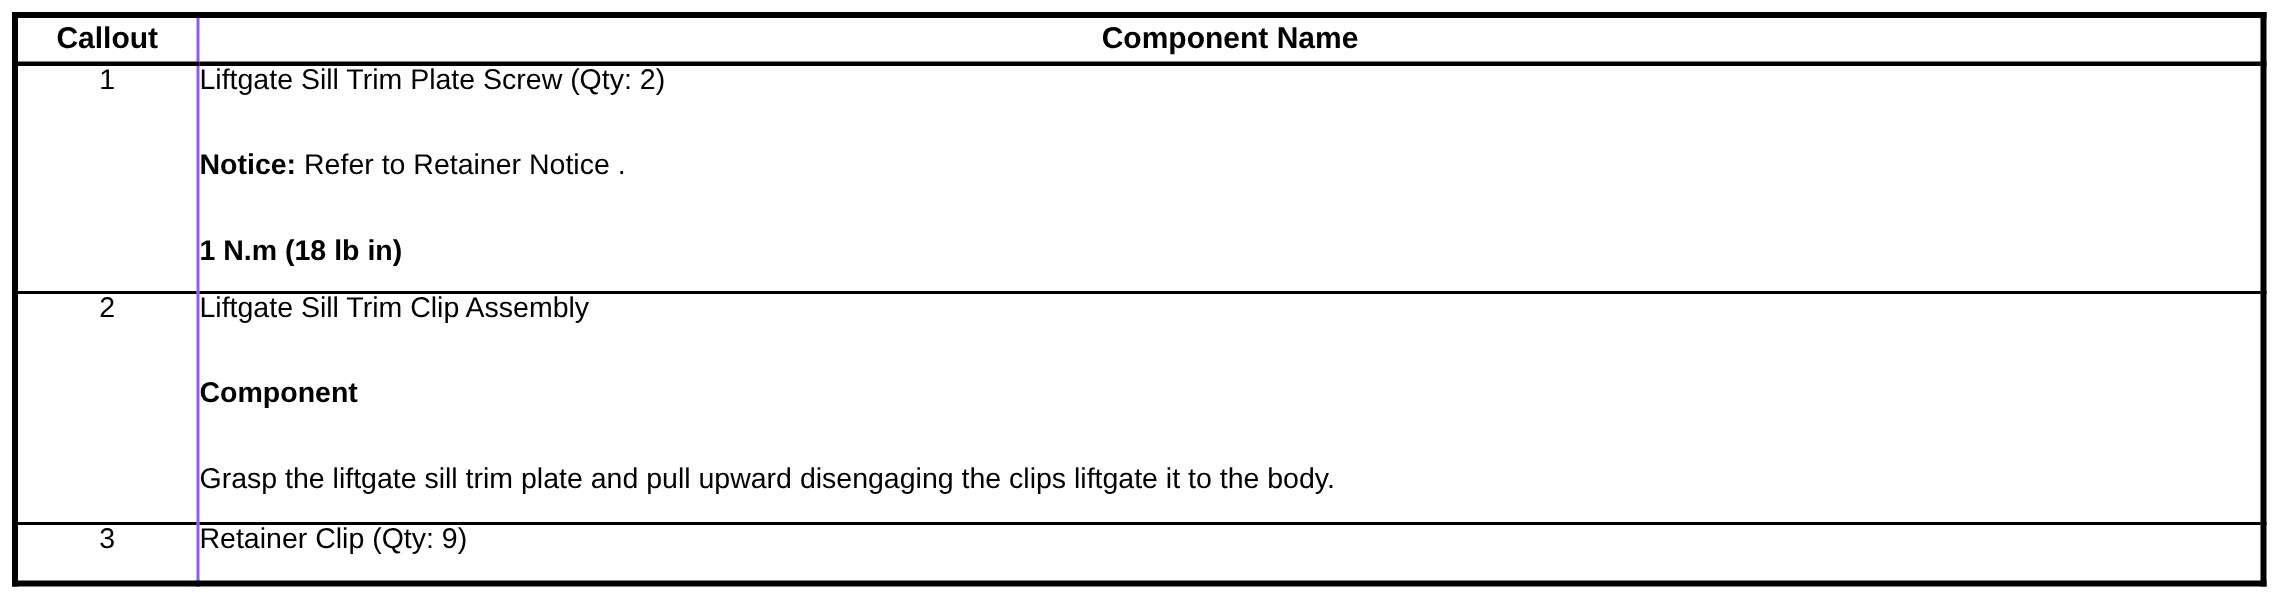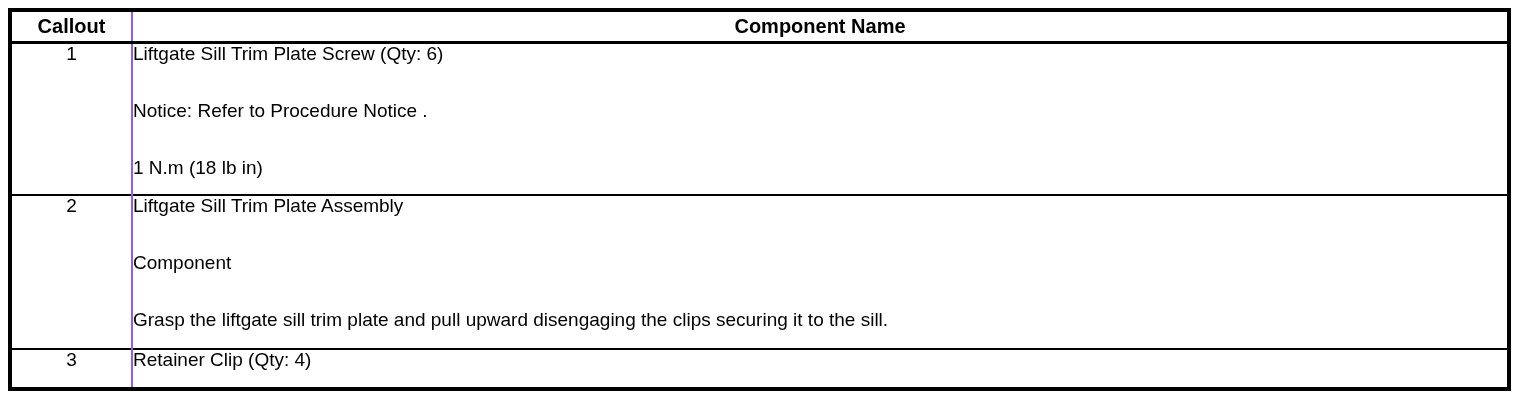--- a/index.html
+++ b/index.html
@@ -58,21 +58,21 @@
   td.component-cell {
     padding: 9px 10px 6px 9px;
   }
   td.component-cell p {
     margin: 0 0 37px 0;
     padding: 0;
   }
   td.component-cell p:last-child {
     margin-bottom: 0;
   }
-  .bold { font-weight: normal; }
+  .bold { font-weight: bold; }
   tr.row-1 { height: 153px; }
   tr.row-2 { height: 154px; }
   tr.row-3 { height: 40px; }
 </style>
 </head>
 <body>
 
 <div class="page">
   <table class="callout-table">
     <colgroup>
@@ -82,34 +82,34 @@
     <thead>
       <tr class="header-row">
         <th>Callout</th>
         <th>Component Name</th>
       </tr>
     </thead>
     <tbody>
       <tr class="row-1">
         <td class="callout-cell">1</td>
         <td class="component-cell">
-          <p><span>Liftgate Sill Trim Plate Screw (Qty: 6)</span></p>
-          <p><span class="bold">Notice:</span> <span>Refer to Procedure Notice .</span></p>
+          <p><span>Liftgate Sill Trim Plate Screw (Qty: 2)</span></p>
+          <p><span class="bold">Notice:</span> <span>Refer to Retainer Notice .</span></p>
           <p><span class="bold">1 N.m (18 lb in)</span></p>
         </td>
       </tr>
       <tr class="row-2">
         <td class="callout-cell">2</td>
         <td class="component-cell">
-          <p><span>Liftgate Sill Trim Plate Assembly</span></p>
+          <p><span>Liftgate Sill Trim Clip Assembly</span></p>
           <p><span class="bold">Component</span></p>
-          <p><span>Grasp the liftgate sill trim plate and pull upward disengaging the clips securing it to the sill.</span></p>
+          <p><span>Grasp the liftgate sill trim plate and pull upward disengaging the clips liftgate it to the body.</span></p>
         </td>
       </tr>
       <tr class="row-3">
         <td class="callout-cell">3</td>
         <td class="component-cell">
-          <p><span>Retainer Clip (Qty: 4)</span></p>
+          <p><span>Retainer Clip (Qty: 9)</span></p>
         </td>
       </tr>
     </tbody>
   </table>
 </div>
 
 </body></html>

